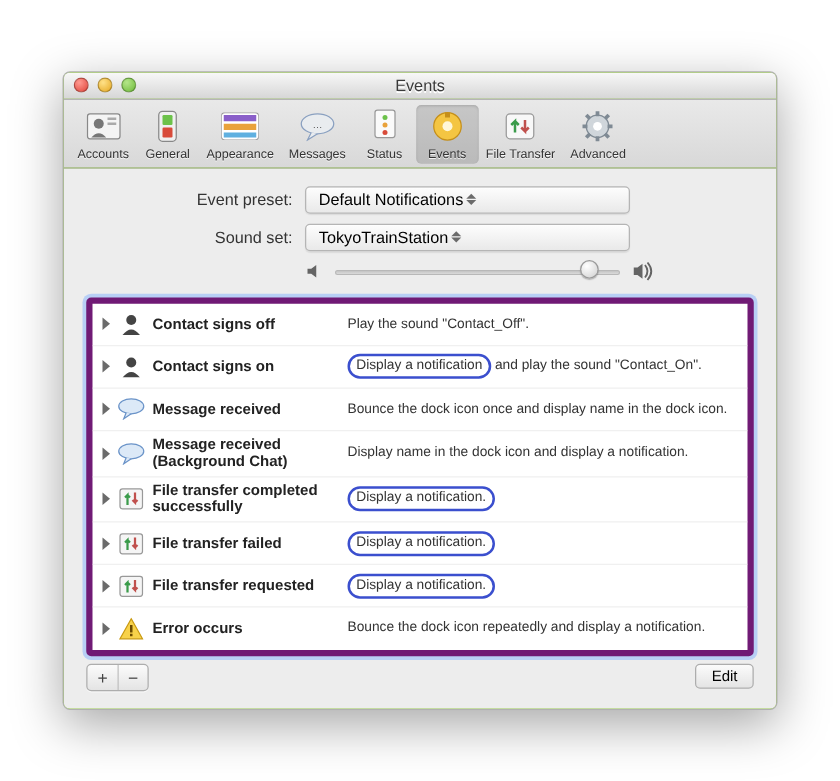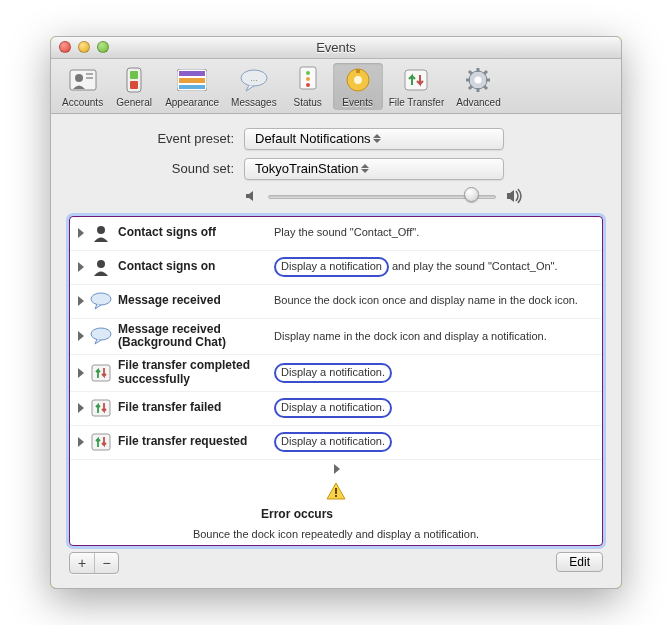--- a/index.html
+++ b/index.html
@@ -152,34 +152,34 @@
     top: -2px;
     width: 15px; height: 15px;
     background: radial-gradient(circle at 35% 30%, #fff, #cfcfcf);
     border: 1px solid #999;
     border-radius: 50%;
     box-shadow: 0 1px 1px rgba(0,0,0,0.25);
   }
 
   .list {
     background: #fff;
-    border: 1px solid #701a75;
+    border: 5px solid #701a75;
     border-radius: 4px;
     box-shadow: 0 0 0 3px rgba(120,170,255,0.45);
     overflow: hidden;
   }
   .row {
     display: flex;
     align-items: center;
     padding: 4px 6px;
     gap: 6px;
     border-bottom: 1px solid #f0f0f0;
     min-height: 34px;
   }
-  .row:last-child { border-bottom: none; flex-direction: column; }
+  .row:last-child { border-bottom: none; }
   .disclosure {
     width:0;height:0;
     border-top:5px solid transparent;
     border-bottom:5px solid transparent;
     border-left:6px solid #6b6b6b;
     margin-left: 2px;
     flex-shrink: 0;
   }
   .rowicon {
     width: 22px; height: 22px;

